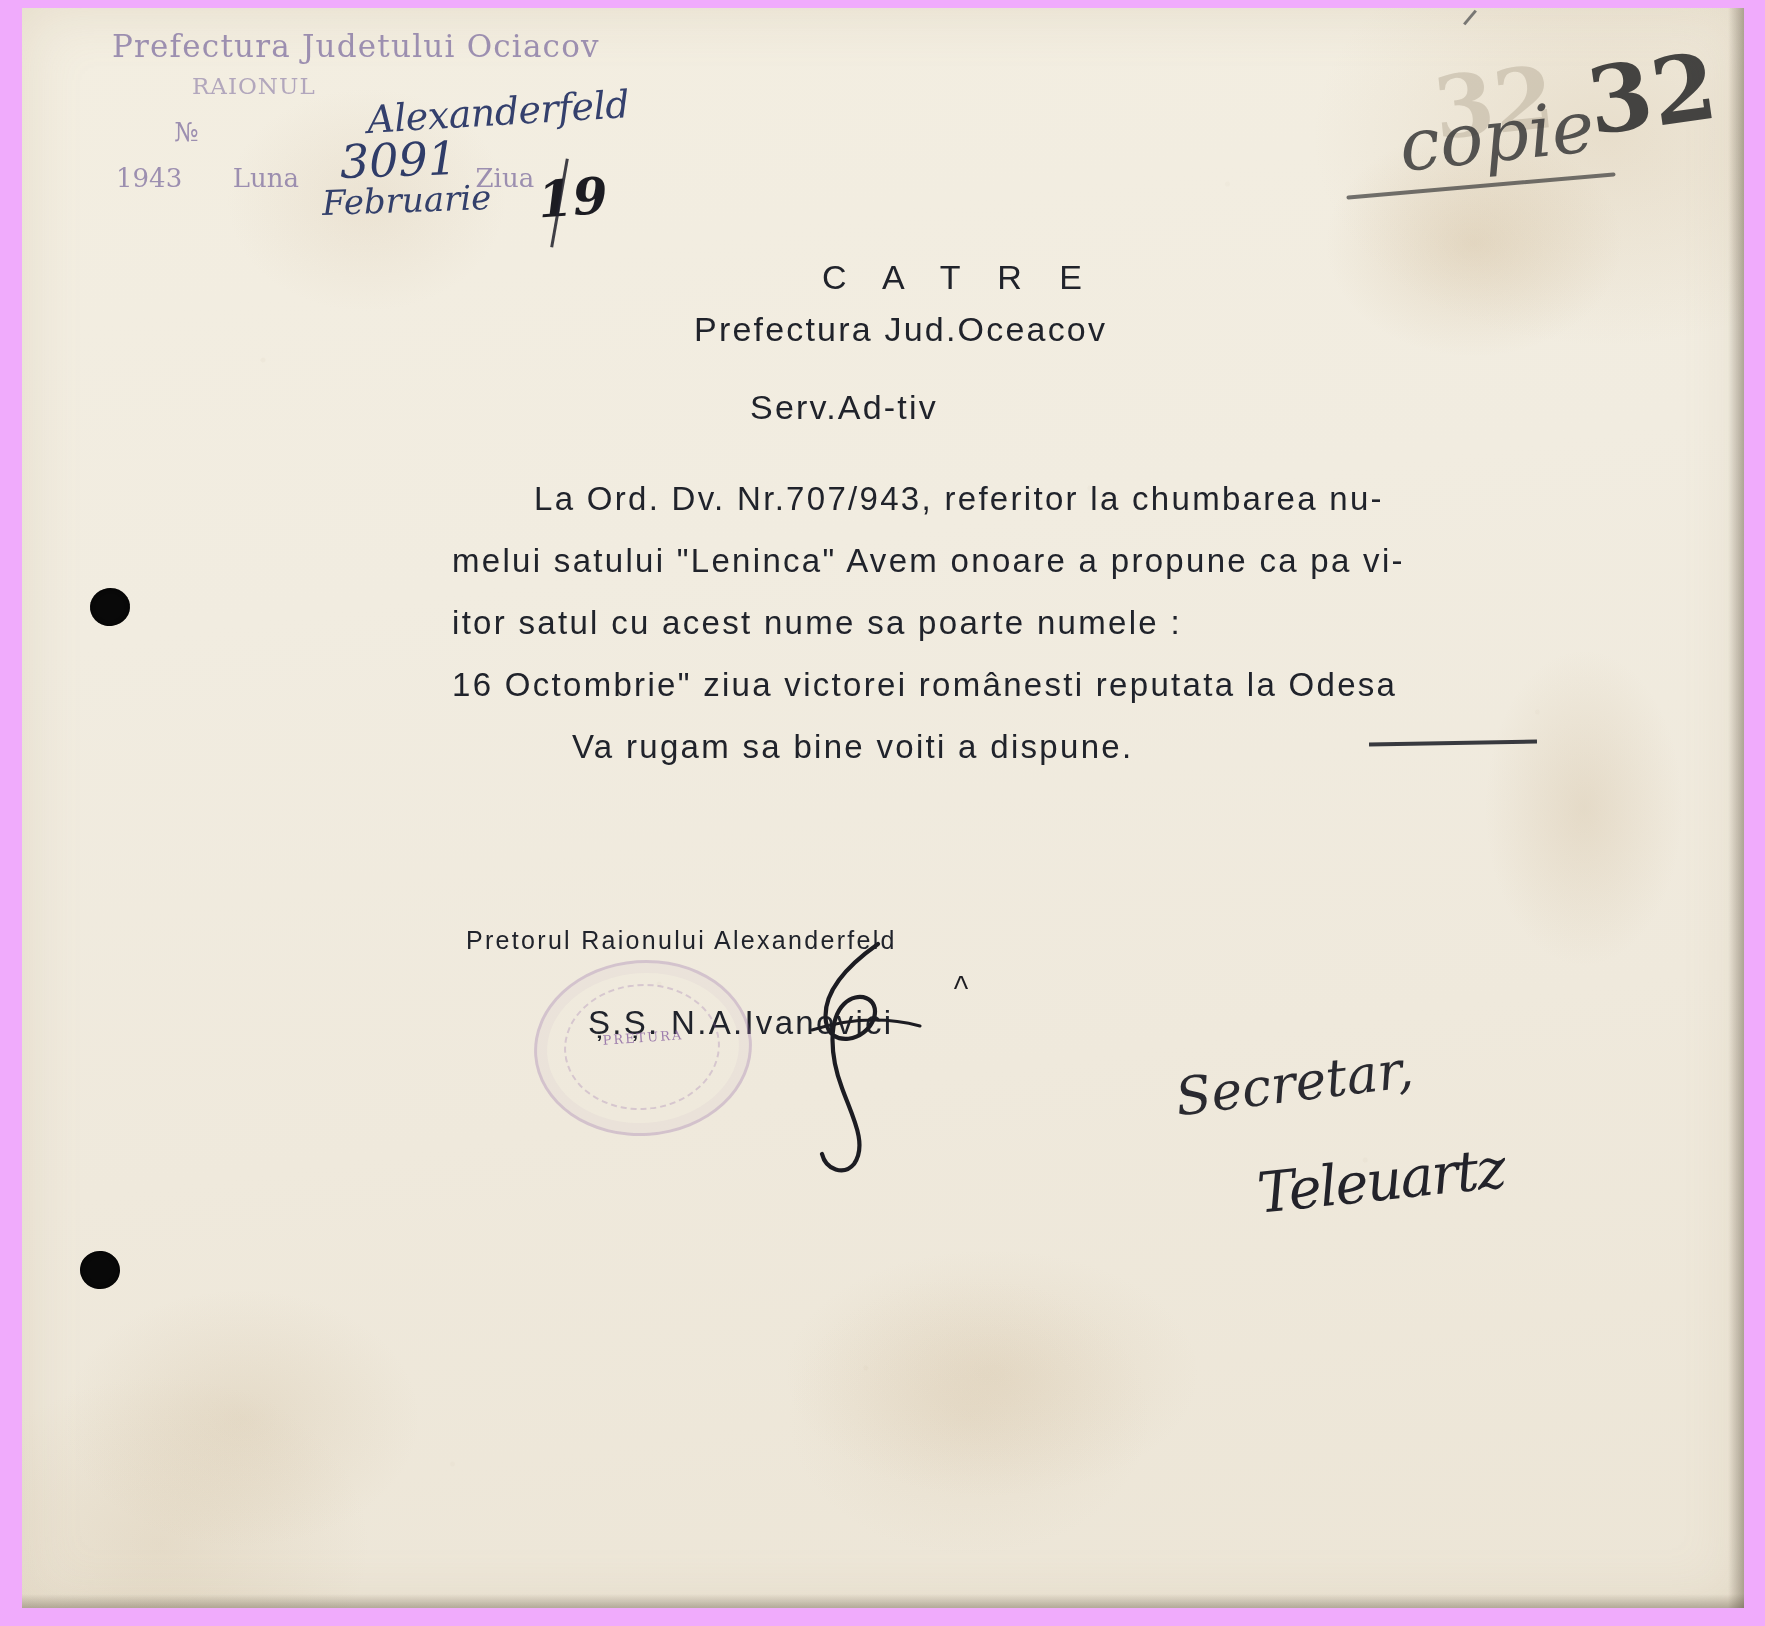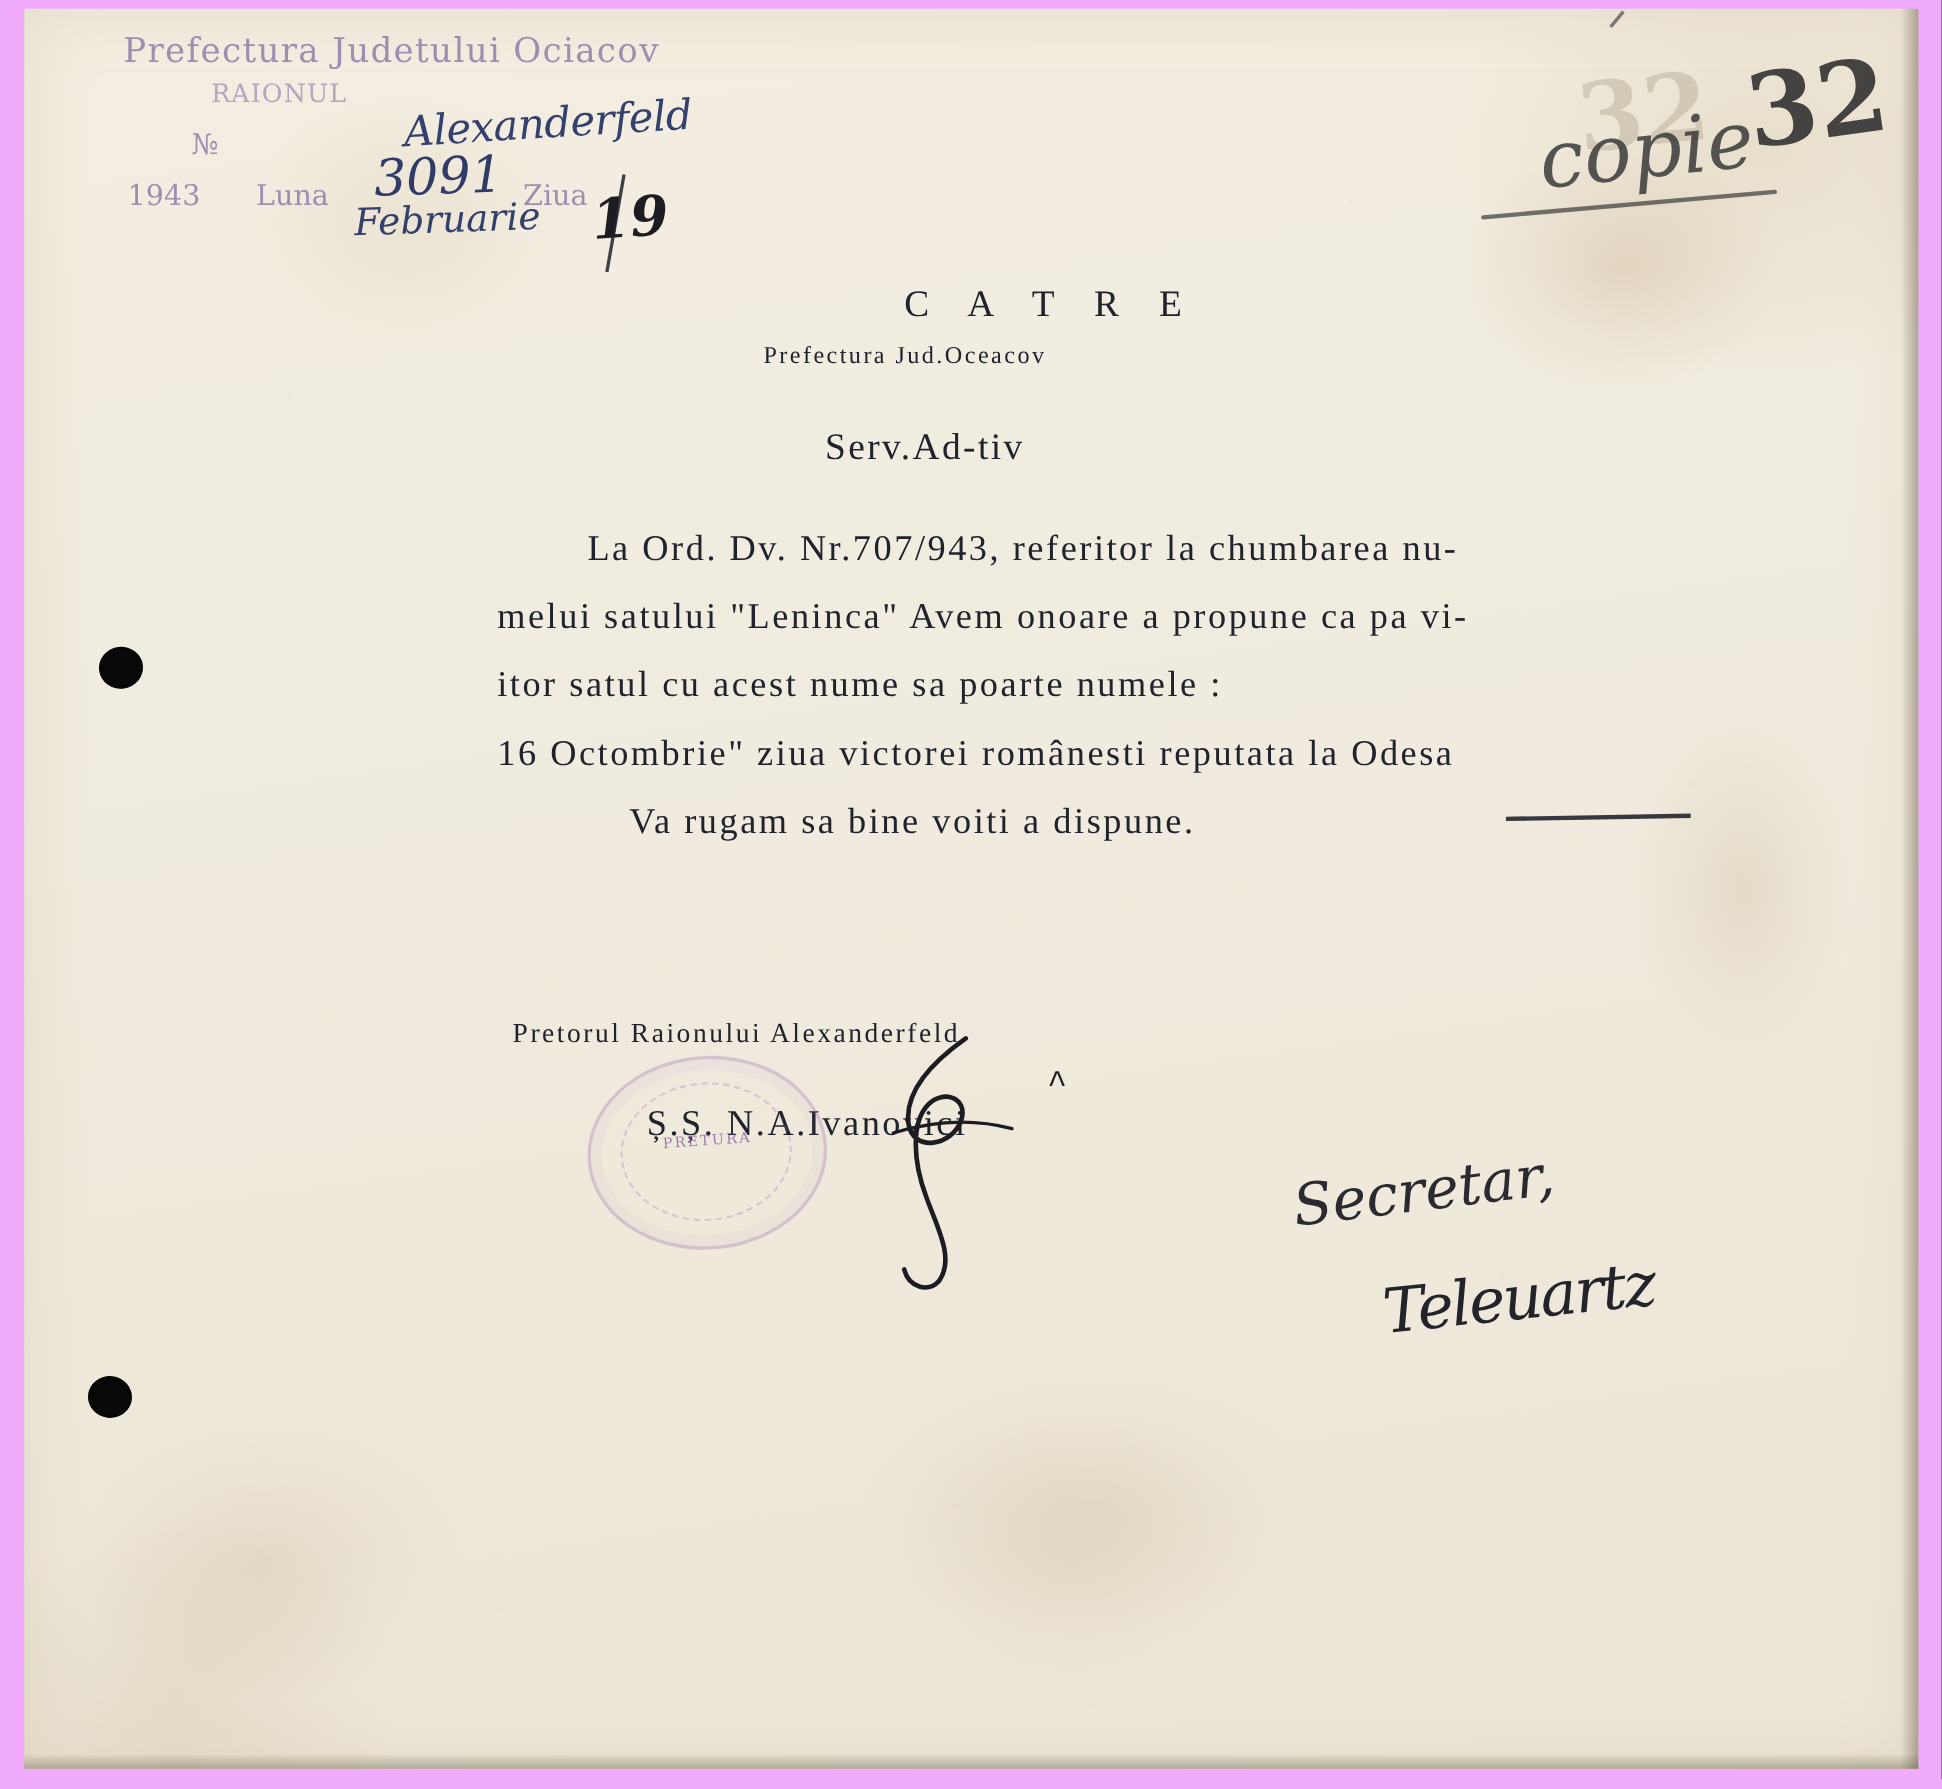--- a/index.html
+++ b/index.html
@@ -209,35 +209,35 @@
     position: absolute;
     right: 265px; top: 8px;
     width: 18px; height: 3px;
     background: #5b5b5b;
     transform: rotate(-50deg);
     opacity: .8;
   }
 
   
   .tw {
-    font-family: Liberation Serif, serif;
+    font-family: Liberation Sans, sans-serif;
     color: #20232b;
     letter-spacing: 1.6px;
   }
 
   #head-catre {
     position: absolute;
     left: 800px; top: 250px;
     font-size: 34px;
     letter-spacing: 14px;
   }
   #head-prefectura {
     position: absolute;
     left: 672px; top: 302px;
-    font-size: 22px;
+    font-size: 34px;
     letter-spacing: 2.2px;
     text-align: center;
   }
   #head-serv {
     position: absolute;
     left: 728px; top: 380px;
     font-size: 34px;
     letter-spacing: 2.2px;
   }
 

